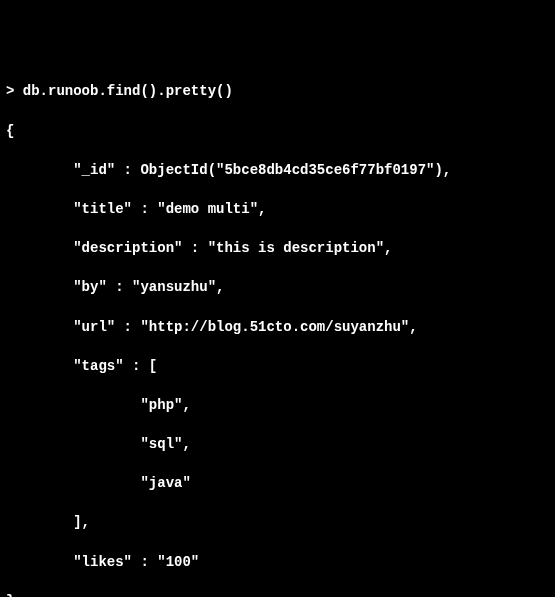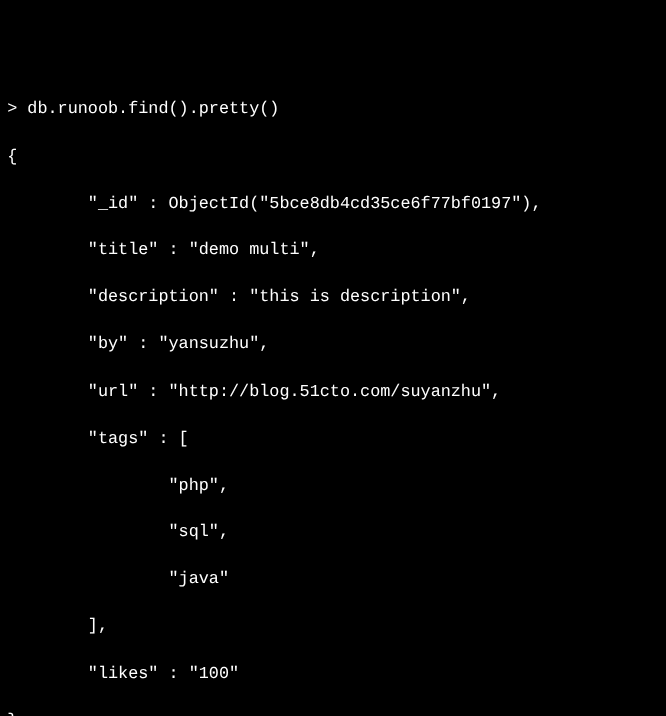--- a/index.html
+++ b/index.html
@@ -14,20 +14,21 @@
       font-size: 14px;
       line-height: 1.4;
       padding: 4px 6px;
       width: 555px;
       height: 597px;
       overflow: hidden;
       white-space: pre;
     }
     .line {
       display: block;
+      font-weight: bold;
     }
   </style>
 </head>
 <body>
 
 
 
 <span class="line">&gt; db.runoob.find().pretty()</span>
 <span class="line">{</span>
 <span class="line">        "_id" : ObjectId("5bce8db4cd35ce6f77bf0197"),</span>

